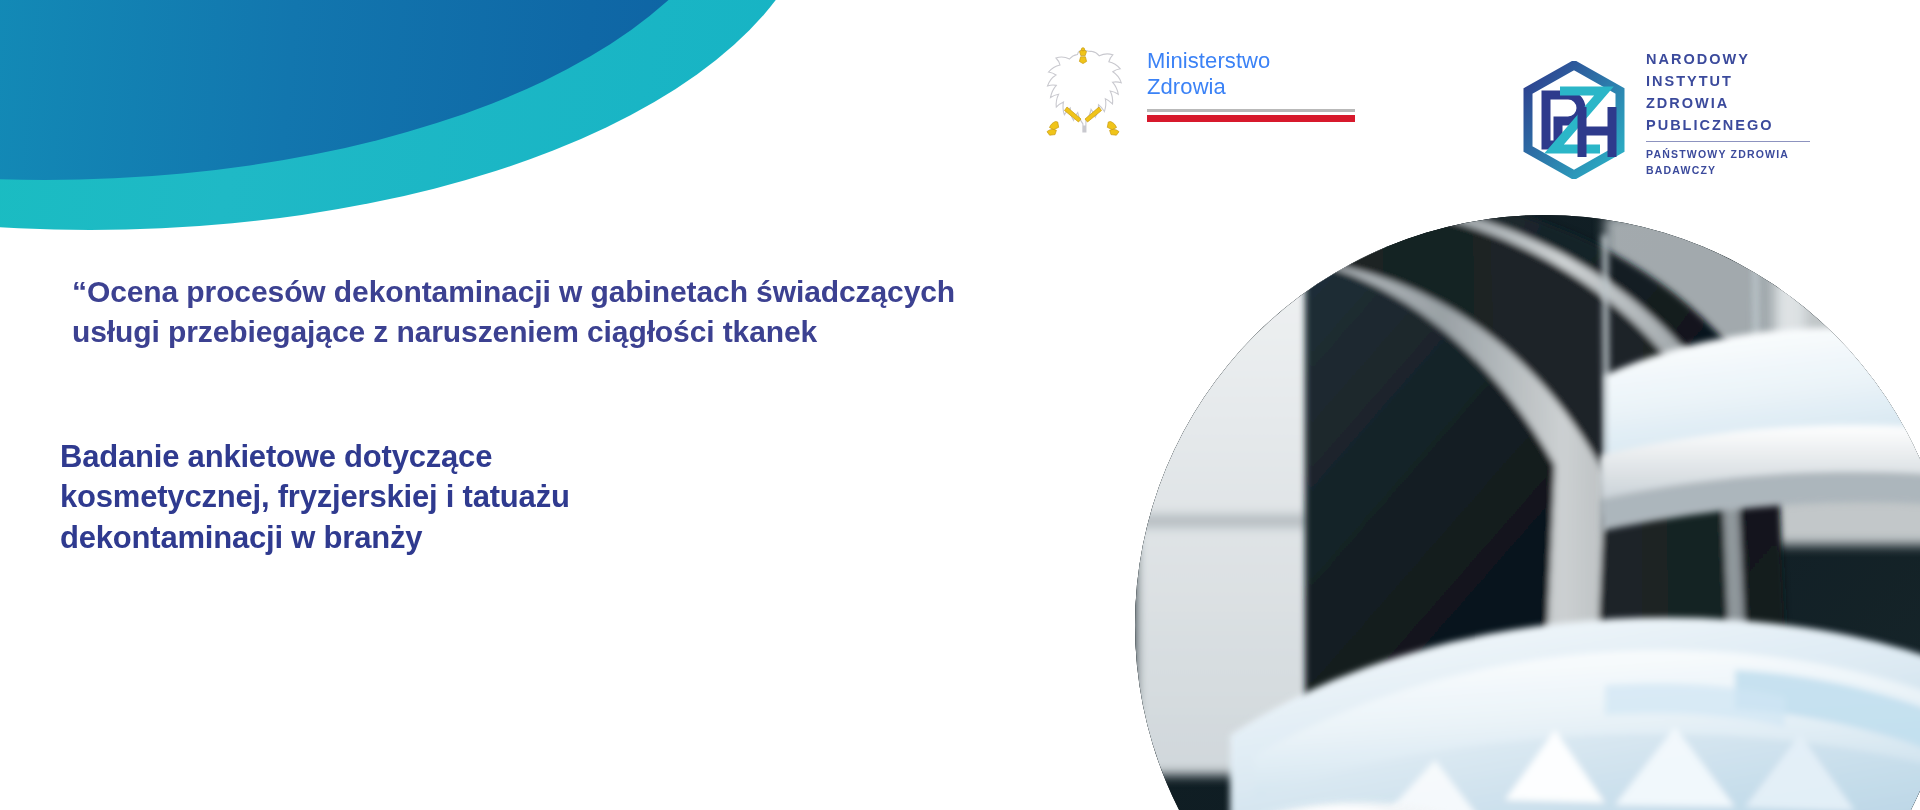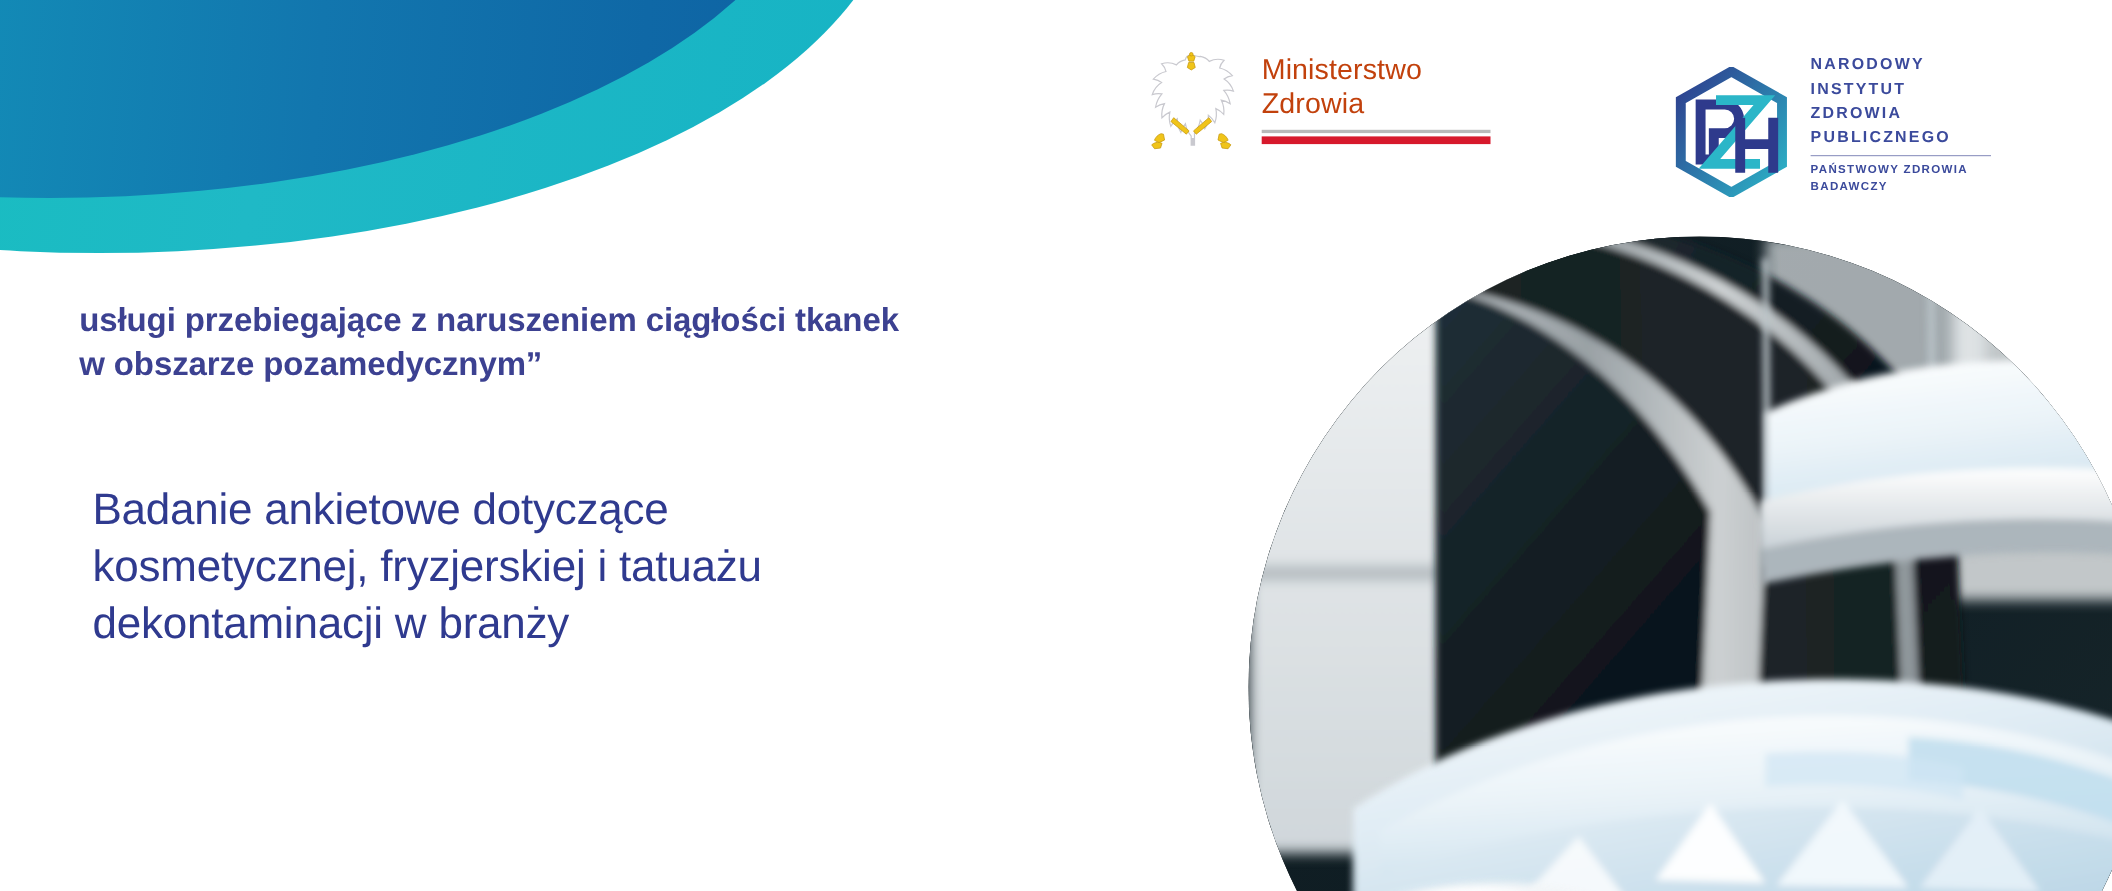--- a/index.html
+++ b/index.html
@@ -33,21 +33,21 @@
   .logos{position:absolute;left:0;top:0;width:1920px;height:190px;}
 
   .mz-logo{
     position:absolute;left:1035px;top:42px;
     display:flex;align-items:flex-start;gap:16px;
   }
   .eagle{width:96px;height:100px;position:relative;flex:0 0 auto;}
   .mz-text{padding-top:6px;}
   .mz-line{
     font-family:"Liberation Sans",sans-serif;
-    font-size:26px;line-height:1.18;font-weight:400;color:#c2410c;
+    font-size:22px;line-height:1.18;font-weight:400;color:#3b82f6;
     letter-spacing:.1px;white-space:nowrap;
   }
   .mz-rules{margin-top:9px;width:208px;}
   .mz-rule-grey{height:3px;background:#b9b9b9;}
   .mz-rule-red{height:7px;background:#d7192c;margin-top:3px;}
 
   .pzh-logo{
     position:absolute;left:1520px;top:38px;
     display:flex;align-items:flex-end;gap:18px;
   }
@@ -65,22 +65,22 @@
 
   
   .quote{
     position:absolute;left:72px;top:272px;width:960px;
     font-size:30px;font-weight:700;line-height:1.34;
     color:#3c4191;letter-spacing:-0.1px;
   }
   .quote div{white-space:nowrap;}
 
   .headline{
-    position:absolute;left:84px;top:437px;width:1000px;
-    font-size:40px;font-weight:400;line-height:1.30;
+    position:absolute;left:60px;top:437px;width:1000px;
+    font-size:31px;font-weight:700;line-height:1.30;
     color:#2f3a8f;letter-spacing:-0.2px;
   }
   .headline div{white-space:nowrap;}
 
   
   .photo{
     position:absolute;
     left:1135px;top:215px;
     width:820px;height:820px;
     border-radius:50%;
@@ -155,22 +155,22 @@
         <div class="pzh-main">ZDROWIA</div>
         <div class="pzh-main">PUBLICZNEGO</div>
         <div class="pzh-div"></div>
         <div class="pzh-sub">PAŃSTWOWY ZDROWIA</div>
         <div class="pzh-sub">BADAWCZY</div>
       </div>
     </div>
   </div>
 
   <div class="quote">
+    <div>“Ocena procesów dekontaminacji w gabinetach świadczących</div>
     <div>usługi przebiegające z naruszeniem ciągłości tkanek</div>
-    <div>w obszarze pozamedycznym”</div>
   </div>
 
   <div class="headline">
     <div>Badanie ankietowe dotyczące</div>
     <div>kosmetycznej, fryzjerskiej i tatuażu</div>
     <div>dekontaminacji w branży</div>
   </div>
 
   <div class="photo">
     <svg viewBox="0 0 820 820" preserveAspectRatio="xMidYMid slice" aria-hidden="true">

